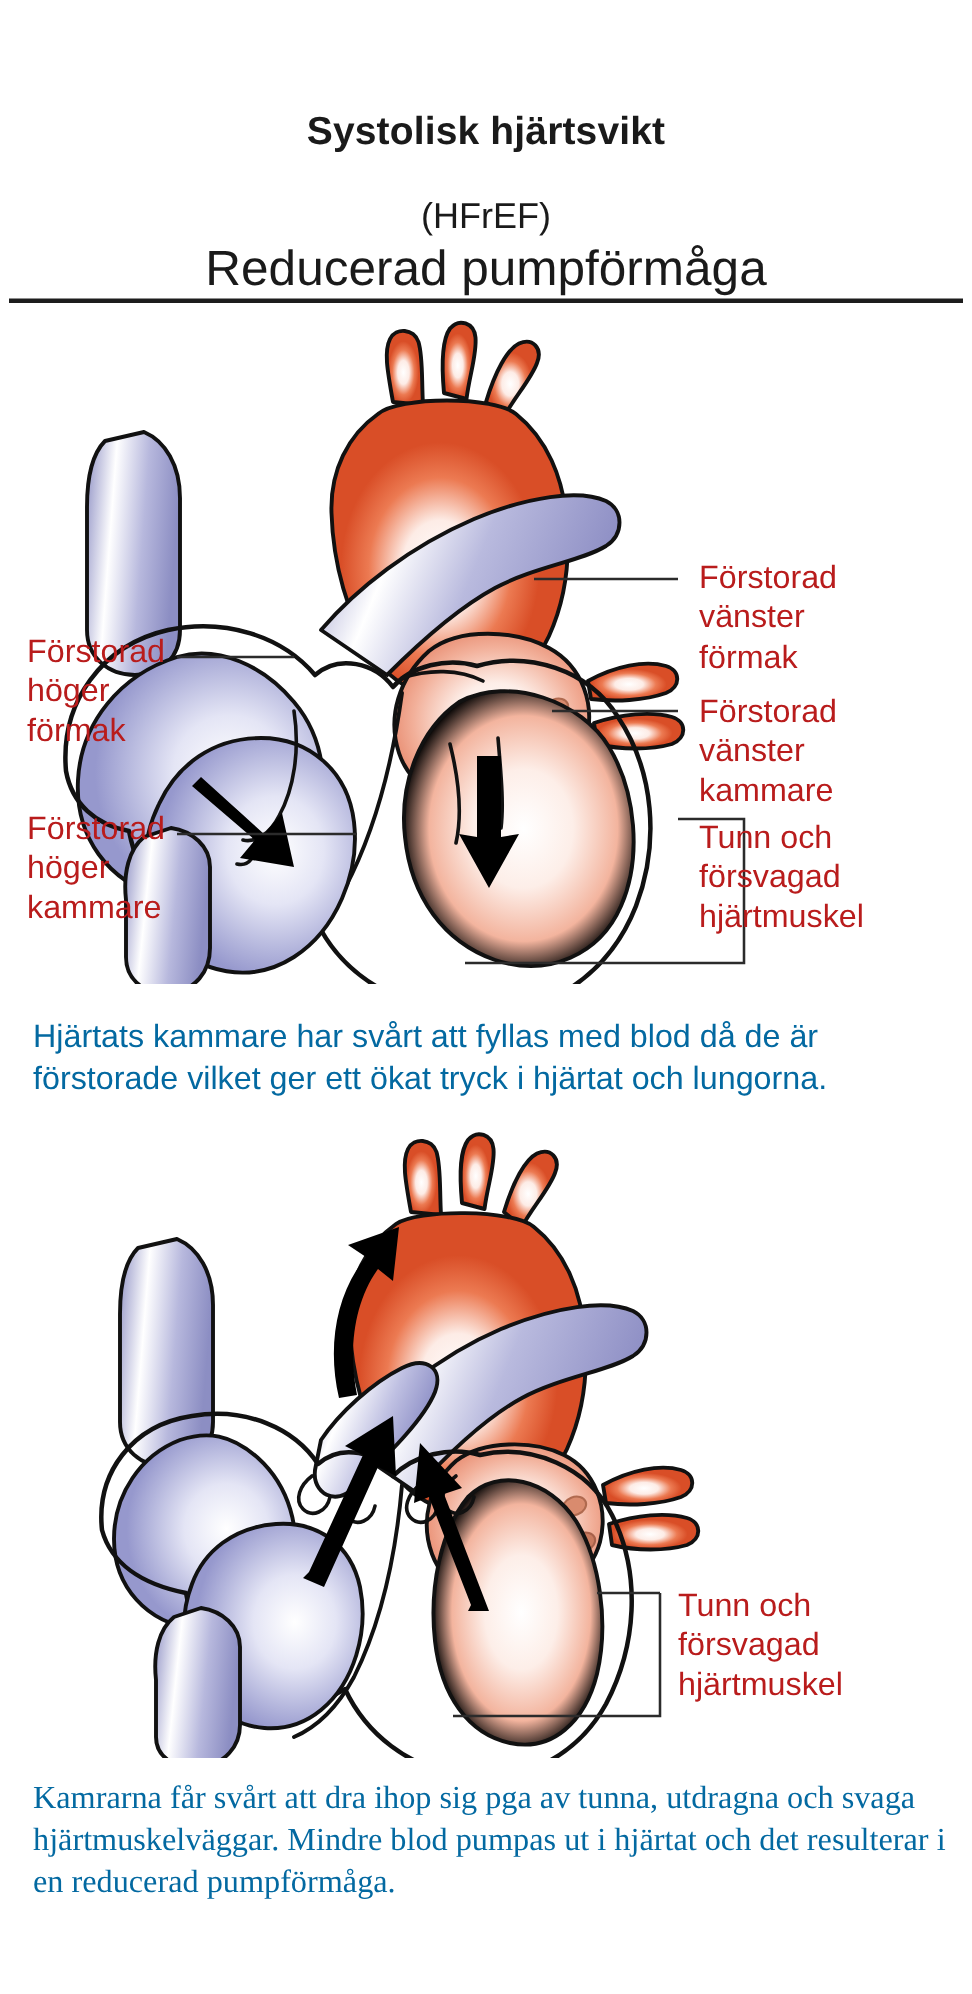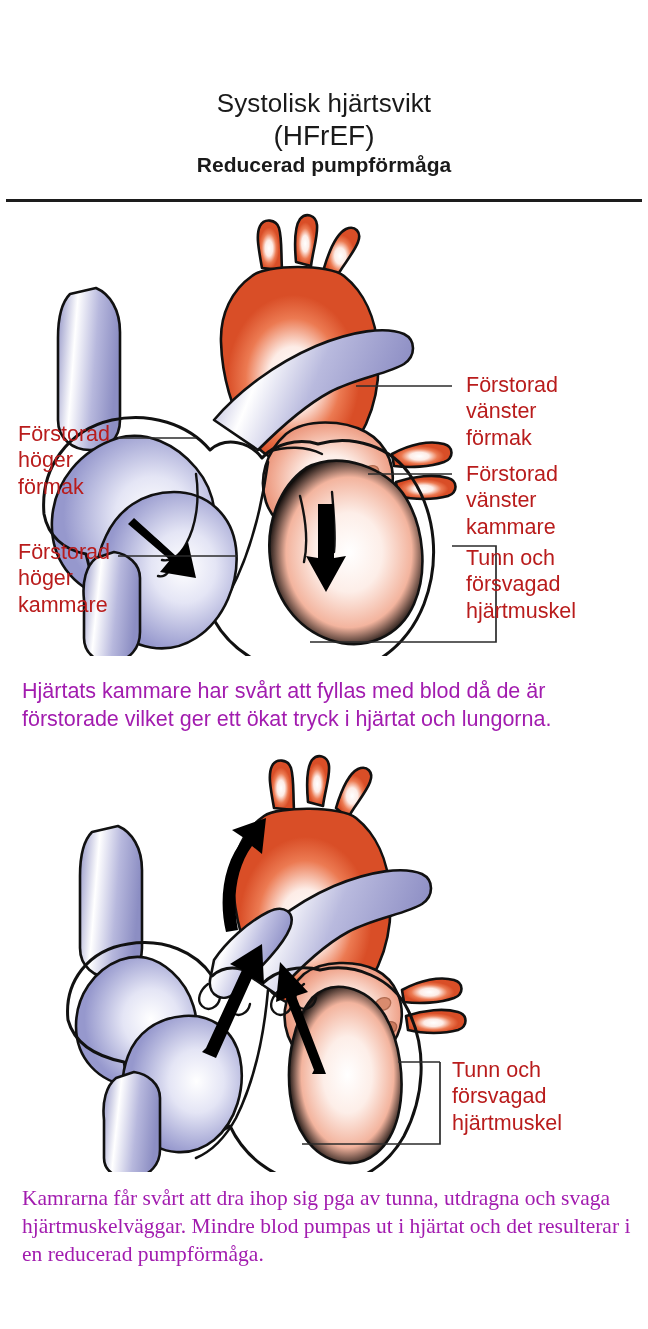--- a/index.html
+++ b/index.html
@@ -5,23 +5,23 @@
   html,body{margin:0;padding:0;}
   body{
     width:648px;height:1329px;background:#ffffff;
     font-family:"Liberation Sans",sans-serif;color:#111;
     position:relative;overflow:hidden;
   }
   .page{position:relative;width:648px;height:1329px;}
 
   
   .title-block{position:absolute;left:0;top:72px;width:648px;text-align:center;}
-  .title-main{font-size:26px;font-weight:normal;letter-spacing:.1px;line-height:1.18;color:#1a1a1a;margin-top:16px;}
-  .title-sub{font-size:28px;font-weight:normal;line-height:1.2;color:#1a1a1a;}
-  .title-third{font-size:21px;font-weight:bold;line-height:1.2;color:#1a1a1a;}
+  .title-main{font-size:26px;font-weight:bold;letter-spacing:.1px;line-height:1.18;color:#1a1a1a;}
+  .title-sub{font-size:24px;font-weight:normal;line-height:1.2;color:#1a1a1a;margin-top:28px;}
+  .title-third{font-size:33px;font-weight:normal;line-height:1.2;color:#1a1a1a;}
 
   .rule{position:absolute;left:6px;top:199px;width:636px;height:3px;background:#1d1d1d;}
 
   
   .figure{position:absolute;left:0;}
   .fig1{top:206px;width:648px;height:450px;}
   .fig2{top:752px;width:648px;height:420px;}
   .figure svg{display:block;}
 
   
@@ -30,21 +30,21 @@
   .callout.left{text-align:left;}
 
   .lbl-rh-atrium{left:18px;top:421px;width:160px;}
   .lbl-rh-vent{left:18px;top:539px;width:170px;}
   .lbl-lv-atrium{left:466px;top:372px;width:180px;}
   .lbl-lv-vent{left:466px;top:461px;width:180px;}
   .lbl-muscle1{left:466px;top:545px;width:180px;}
   .lbl-muscle2{left:452px;top:1057px;width:190px;}
 
   
-  .caption{position:absolute;font-size:21.5px;line-height:1.30;color:#a21caf;}
+  .caption{position:absolute;font-size:21.5px;line-height:1.30;color:#0369a1;}
   .cap1{left:22px;top:678px;width:612px;}
   .cap2{left:22px;top:1185px;width:616px;font-family:Liberation Serif, serif;}
 </style>
 </head>
 <body>
 
 <div class="page">
 
   <div class="title-block">
     <div class="title-main">Systolisk hjärtsvikt</div>

